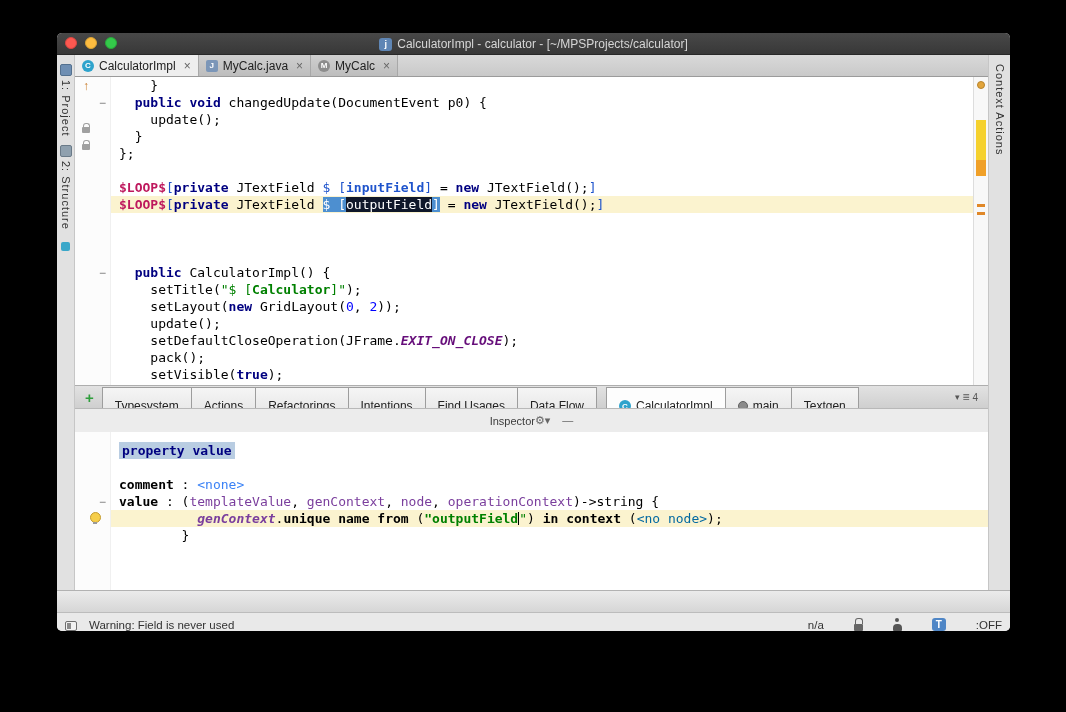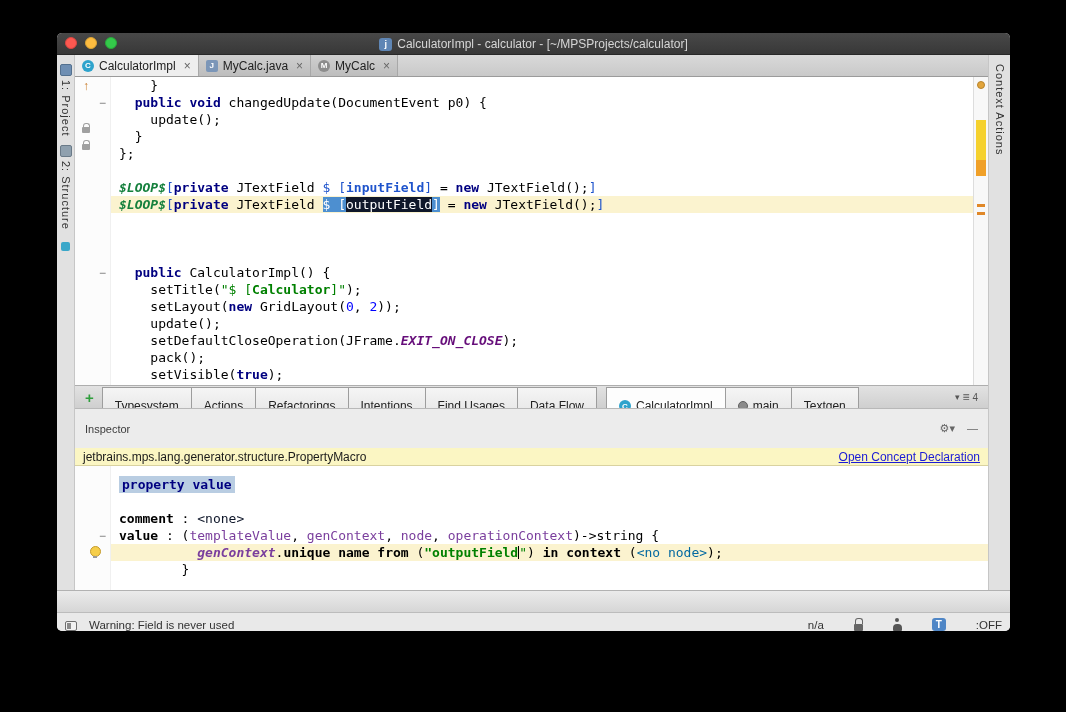--- a/index.html
+++ b/index.html
@@ -46,31 +46,31 @@
   .ico-dot{width:10px;height:10px;border-radius:50%;background:#8b8b8b;border:1px solid #5f5f5f}
   
   .editor{position:relative;height:308px;flex:none;background:#fff;overflow:hidden}
   .gutter{position:absolute;left:0;top:0;bottom:0;width:36px;background:#fcfcfc;border-right:1px solid #f0f0f0}
   .codebase{font-family:"DejaVu Sans Mono",monospace;font-size:13px;line-height:17px;white-space:pre;color:#000}
   .code{position:absolute;left:36px;top:0;right:15px;bottom:0}
   .code-line{height:17px;padding-left:8px}
   .code-line.hl{background:#fbf3cf}
   .tk-p{color:#000}
   .tk-kw{color:#000080;font-weight:bold}
-  .tk-mac{color:#15803d;font-weight:bold;font-style:italic}
+  .tk-mac{color:#be185d;font-weight:bold;}
   .tk-bl{color:#1f54cc}
   .tk-blb{color:#1f54cc;font-weight:bold}
   .tk-sel{background:#4d8fd0;color:#fff}
   .tk-selb{background:#0f172a;color:#fff;font-weight:normal}
   .tk-st{color:#008000}
   .tk-stb{color:#008000;font-weight:bold}
   .tk-num{color:#0000ff}
   .tk-stat{color:#660e7a;font-weight:bold;font-style:italic}
   .tk-b{color:#000;font-weight:bold}
-  .tk-gray{color:#0f172a}
+  .tk-gray{color:#3b82f6}
   .tk-par{color:#7a3e9d}
   .tk-pari{color:#7a3e9d;font-weight:bold;font-style:italic}
   .tk-node{color:#0369a1}
   .tk-propsel{color:#000080;font-weight:bold;background:#b9cde2;padding:1px 3px}
   .caret{display:inline-block;width:1px;height:13px;background:#000;vertical-align:-2px}
   .g-arrow{position:absolute;left:8px;top:2px;color:#c87a28;font-size:12px;font-weight:bold;line-height:14px}
   .g-fold{position:absolute;left:24px;color:#7a7a7a;font-size:12px;line-height:10px}
   .f1{top:21px}.f2{top:191px}
   .mini-lock{position:absolute;left:7px;width:8px;height:6px;background:#a0a0a0;border-radius:1px}
   .mini-lock::before{content:"";position:absolute;left:1px;top:-4px;width:5px;height:4px;border:1.5px solid #a0a0a0;border-bottom:none;border-radius:3px 3px 0 0}
@@ -87,22 +87,22 @@
              display:flex;align-items:center;padding:0 6px}
   .plus{color:#2e9e3c;font-size:15px;font-weight:bold;margin:0 8px 0 4px}
   .aspect-group{display:flex;height:20px}
   .atab{display:flex;align-items:center;gap:5px;padding:18px 12px;font-size:12px;color:#222;border:1px solid #9d9d9d;
         margin-right:-1px;background:linear-gradient(#f5f5f5,#e0e0e0);cursor:default}
   .atab.active{background:#fdfdfd}
   .aspect-spacer{width:10px}
   .aspect-overflow{margin-left:auto;margin-right:4px;display:flex;align-items:center;gap:3px;color:#555;font-size:10px}
   .ov-arrow{font-size:9px}.ov-lines{font-size:12px}
   
-  .insp-header{height:40px;flex:none;background:#ececec;border-top:1px solid #b8b8b8;display:flex;align-items:center;
-               justify-content:space-between;padding:0 10px;font-size:11px;color:#3c3c3c}
+  .insp-header{height:24px;flex:none;background:#ececec;border-top:1px solid #b8b8b8;display:flex;align-items:center;
+               justify-content:center;padding:0 10px;font-size:11px;color:#3c3c3c}
   .insp-icons{color:#666;font-size:11px;display:flex;gap:12px}
   .concept-bar{height:18px;flex:none;background:#fbf6c3;border-bottom:1px solid #d9d2a0;display:flex;align-items:center;
                justify-content:space-between;padding:0 8px;font-size:12px;color:#1a1a1a}
   .concept-link{color:#1b1bd6;text-decoration:underline;cursor:pointer}
   .insp-content{flex:1;position:relative;background:#fff;overflow:hidden}
   .insp-gutter{position:absolute;left:0;top:0;bottom:0;width:36px;background:#fcfcfc;border-right:1px solid #f0f0f0}
   .f3{top:65px}
   .bulb{position:absolute;left:15px;top:80px;width:10px;height:12px}
   .bulb::before{content:"";position:absolute;left:0;top:0;width:9px;height:9px;background:#f6ce4a;border:1px solid #c49b2e;border-radius:50%}
   .bulb::after{content:"";position:absolute;left:3px;top:10px;width:4px;height:2px;background:#9a9a9a}
@@ -260,24 +260,20 @@
         </div>
 
         <div class="insp-header">
           <span>Inspector</span>
           <span class="insp-icons">
             <span>⚙▾</span>
             <span>—</span>
           </span>
         </div>
 
-        <div class="concept-bar">
-          <span>jetbrains.mps.lang.generator.structure.PropertyMacro</span>
-          <a class="concept-link">Open Concept Declaration</a>
-        </div>
 
         <div class="insp-content">
           <div class="insp-gutter">
             <span class="g-fold f3">−</span>
             <span class="bulb"></span>
           </div>
           <div class="codebase" id="insp-code"><div class="code-line"><span class="tk-propsel">property value</span></div><div class="code-line">&nbsp;</div><div class="code-line"><span class="tk-b">comment</span><span class="tk-p"> : </span><span class="tk-gray">&lt;none&gt;</span></div><div class="code-line"><span class="tk-b">value</span><span class="tk-p"> : (</span><span class="tk-par">templateValue</span><span class="tk-p">, </span><span class="tk-par">genContext</span><span class="tk-p">, </span><span class="tk-par">node</span><span class="tk-p">, </span><span class="tk-par">operationContext</span><span class="tk-p">)-&gt;string {</span></div><div class="code-line hl"><span class="tk-p">          </span><span class="tk-pari">genContext</span><span class="tk-p">.</span><span class="tk-b">unique name from</span><span class="tk-p"> (</span><span class="tk-stb">"outputField</span><span class="caret"></span><span class="tk-st">"</span><span class="tk-p">) </span><span class="tk-b">in context</span><span class="tk-p"> (</span><span class="tk-node">&lt;no node&gt;</span><span class="tk-p">);</span></div><div class="code-line"><span class="tk-p">        }</span></div></div>
         </div>
 
       </div>

